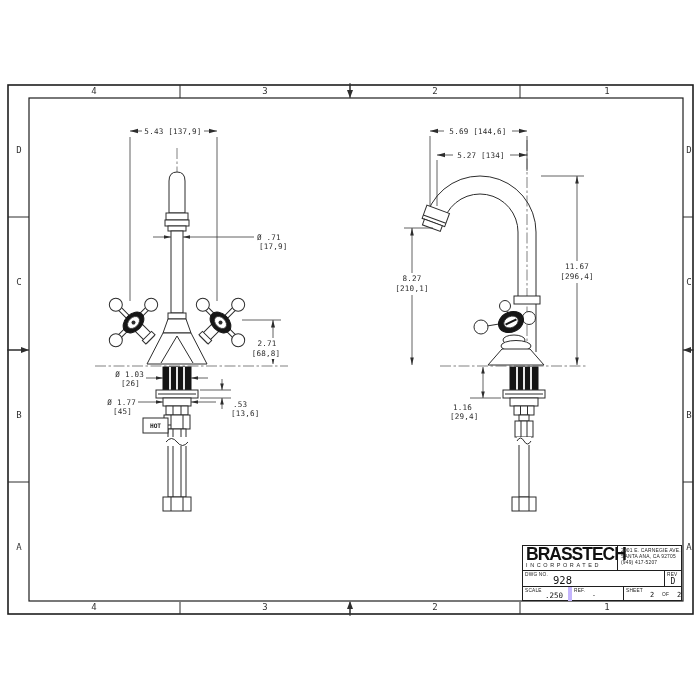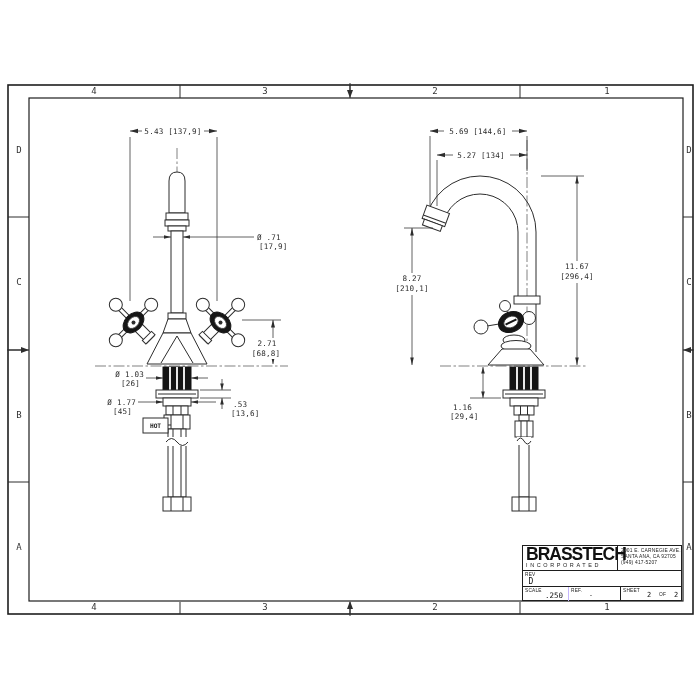--- a/index.html
+++ b/index.html
@@ -25,21 +25,21 @@
   .tb-company{font-weight:bold;font-size:17.5px;letter-spacing:-1px;color:#111;line-height:15px;font-family:"Liberation Sans",sans-serif;}
   .tb-inc{font-size:5.5px;letter-spacing:2.6px;color:#222;line-height:6px;}
   .tb-addr{flex:1;padding:2px 0 0 3px;font-size:4.9px;line-height:6px;color:#222;letter-spacing:0.2px;}
   .tb-row2{display:flex;height:15px;border-bottom:1px solid #1e1e1e;}
   .tb-dwg{flex:1;border-right:1px solid #1e1e1e;position:relative;}
   .tb-label{font-size:4.8px;color:#222;position:absolute;top:1px;left:2px;letter-spacing:0.2px;}
   .tb-dwgno{position:absolute;left:30px;top:3px;font:10.5px "DejaVu Sans Mono",monospace;color:#111;}
   .tb-rev{width:16px;position:relative;}
   .tb-revval{position:absolute;left:50%;top:6px;transform:translateX(-50%);font:8px "DejaVu Sans Mono",monospace;color:#111;}
   .tb-row3{display:flex;height:14px;}
-  .tb-scale{width:45px;border-right:1px solid #c4b5fd;position:relative;}
+  .tb-scale{width:45px;border-right:4px solid #c4b5fd;position:relative;}
   .tb-ref{width:51px;border-right:1px solid #1e1e1e;position:relative;}
   .tb-sheet{flex:1;position:relative;}
   .tb-val{position:absolute;left:22px;top:4px;font:7.5px "DejaVu Sans Mono",monospace;color:#111;}
   .tb-val2{position:absolute;left:20px;top:4px;font:6.5px "DejaVu Sans Mono",monospace;color:#111;}
   .tb-sv{position:absolute;top:3.5px;font:7px "DejaVu Sans Mono",monospace;color:#111;}
 </style>
 </head>
 <body>
 
 <svg width="700" height="700" viewBox="0 0 700 700">
@@ -309,20 +309,24 @@
       <div class="tb-company">BRASSTECH</div>
       <div class="tb-inc">INCORPORATED</div>
     </div>
     <div class="tb-addr">
       <div>2001 E. CARNEGIE AVE.</div>
       <div>SANTA ANA, CA 92705</div>
       <div>(949) 417-5207</div>
     </div>
   </div>
   <div class="tb-row2">
+    <div class="tb-dwg">
+      <span class="tb-label">DWG NO.</span>
+      <span class="tb-dwgno">928</span>
+    </div>
     <div class="tb-rev">
       <span class="tb-label">REV</span>
       <span class="tb-revval">D</span>
     </div>
   </div>
   <div class="tb-row3">
     <div class="tb-scale">
       <span class="tb-label">SCALE</span>
       <span class="tb-val">.250</span>
     </div>

